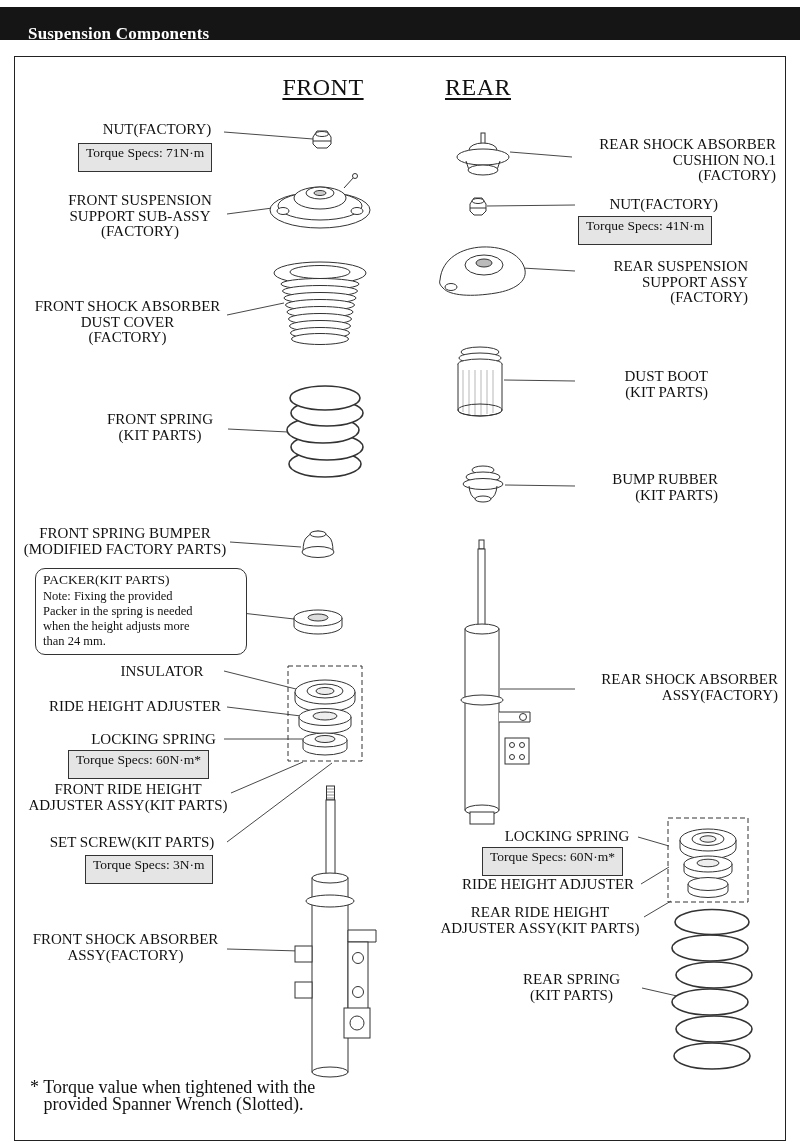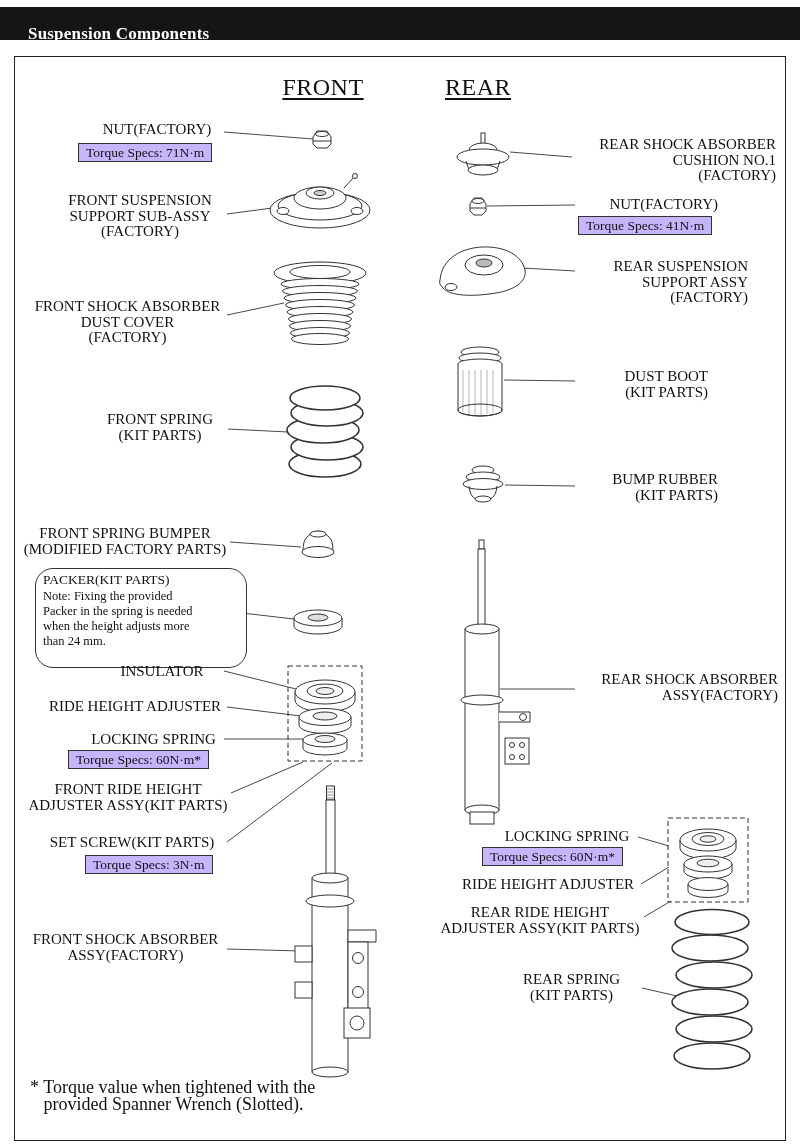--- a/index.html
+++ b/index.html
@@ -6,22 +6,22 @@
   body{width:800px;height:1145px;background:#fff;font-family:"Liberation Serif",serif;color:#111;}
   .page{position:relative;width:800px;height:1145px;background:#fff;overflow:hidden;}
   .titlebar{position:absolute;left:0;top:7px;width:800px;height:33px;background:#151515;color:#fff;display:flex;align-items:center;}
   .titlebar .tt{margin-left:28px;font-size:17px;font-weight:bold;letter-spacing:.2px;margin-top:20px;}
   .frame{position:absolute;left:14px;top:56px;width:770px;height:1083px;border:1.6px solid #222;background:#fff;}
   .art{position:absolute;left:0;top:0;width:800px;height:1145px;}
   .colhead{position:absolute;font-size:24px;font-weight:normal;text-decoration:underline;text-underline-offset:3px;letter-spacing:.5px;text-align:center;}
   .label{position:absolute;font-size:15px;line-height:15.5px;white-space:pre-line;}
   .c{text-align:center;}
   .l{text-align:right;}
-  .torque{position:absolute;border:1.2px solid #333;background:#c4b5fd;padding:1px 7px 0;font-size:13.5px;white-space:nowrap;}
-  .packer{position:absolute;left:35px;top:568px;width:197px;border:1.2px solid #333;border-radius:18px;background:#fff;padding:3px 6px 18px 7px;}
+  .torque{position:absolute;border:1.2px solid #333;background:#e5e5e5;padding:1px 7px 10px;font-size:13.5px;white-space:nowrap;}
+  .packer{position:absolute;left:35px;top:568px;width:197px;border:1.2px solid #333;border-radius:10px;background:#fff;padding:3px 6px 5px 7px;}
   .packer .t{font-size:13.5px;}
   .packer .n{font-size:12.5px;line-height:15px;white-space:pre-line;margin-top:1px;}
   .footnote{position:absolute;left:30px;top:1079px;font-size:18px;line-height:16.5px;white-space:pre-wrap;}
 </style>
 </head>
 <body>
 
 <div class="page">
 
   <div class="titlebar">

